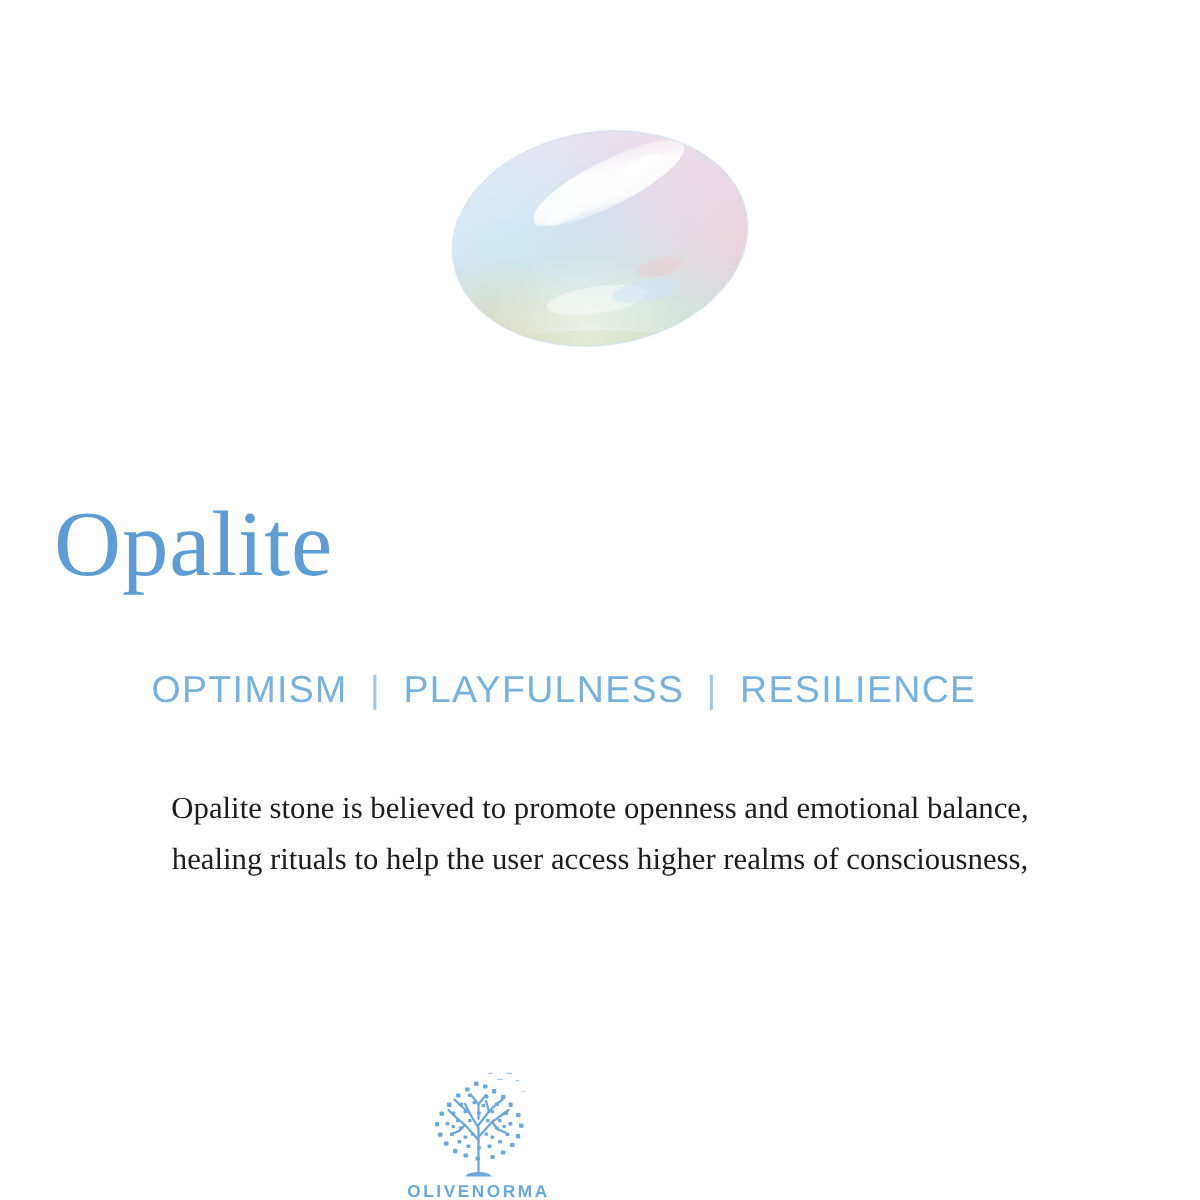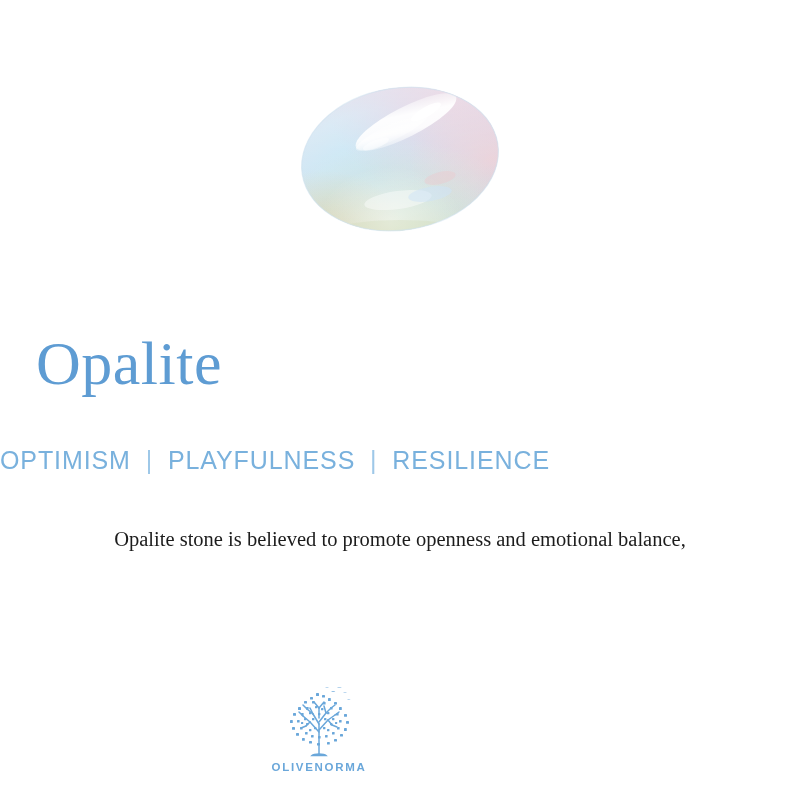--- a/index.html
+++ b/index.html
@@ -51,21 +51,21 @@
     white-space: nowrap;
     padding-left: 36px;
   }
 
   
   .subtitle {
     position: absolute;
     left: 0;
     top: 446px;
     width: 752px;
-    text-align: left;
+    text-align: center;
     font-family: "Liberation Sans", sans-serif;
     font-size: 25px;
     font-weight: 400;
     color: #79b1dd;
     letter-spacing: 0.9px;
     white-space: nowrap;
   }
   .subtitle .sep {
     color: #9ec8e8;
     padding: 0 7px;
@@ -88,21 +88,21 @@
   .body-copy .line {
     display: block;
     white-space: nowrap;
     font-family: Liberation Serif, serif;
   }
 
   
   .logo {
     position: absolute;
     left: 0;
-    top: 684px;
+    top: 712px;
     width: 638px;
     text-align: center;
   }
   .logo-mark {
     display: block;
     margin: 0 auto;
   }
   .logo-word {
     display: block;
     margin-top: 1px;
@@ -213,20 +213,21 @@
   <div class="subtitle">
     <span class="word">OPTIMISM</span>
     <span class="sep">|</span>
     <span class="word">PLAYFULNESS</span>
     <span class="sep">|</span>
     <span class="word">RESILIENCE</span>
   </div>
 
   <div class="body-copy">
     <span class="line">Opalite stone is believed to promote openness and emotional balance,</span>
+    <span class="line">healing rituals to help the user access higher realms of consciousness,</span>
   </div>
 
   <div class="logo">
     <svg class="logo-mark" width="80" height="76" viewBox="0 0 80 76">
       <g fill="none" stroke="#6aa7da" stroke-width="1.5" stroke-linecap="round">
 
         <path d="M40 70 L40 40"></path>
         <path d="M40 70 C36 70 34 70.5 33 71.5 L47 71.5 C46 70.5 44 70 40 70"></path>
 
         <path d="M40 48 L31 38"></path>

